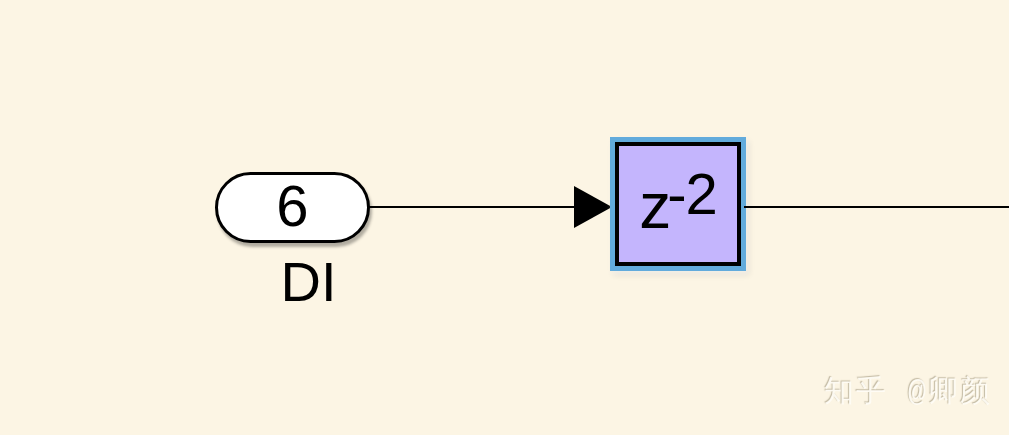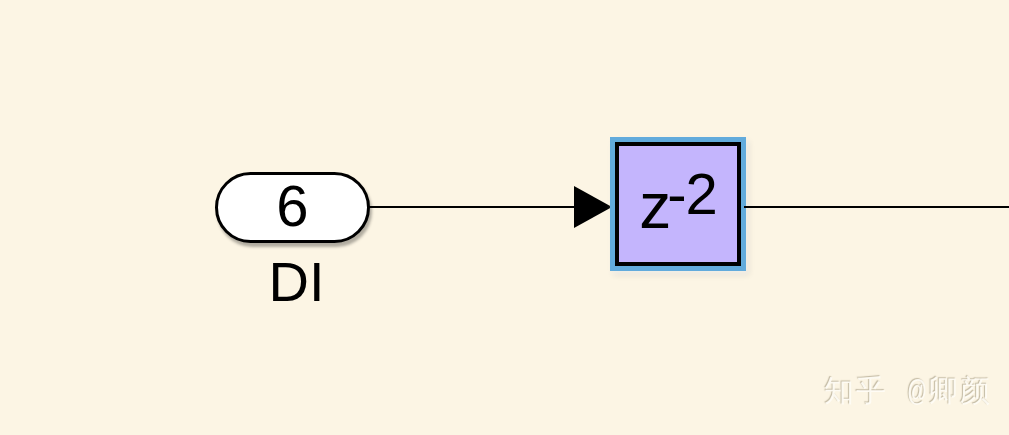--- a/index.html
+++ b/index.html
@@ -27,21 +27,21 @@
     align-items: center;
     justify-content: center;
   }
   .inport-value {
     font-size: 58px;
     line-height: 1;
     padding-bottom: 3px;
   }
   .inport-label {
     position: absolute;
-    left: 204px; top: 254px;
+    left: 216px; top: 254px;
     width: 185px;
     text-align: center;
     font-size: 56px;
     line-height: 1;
   }
 
   
   .line {
     position: absolute;
     height: 2px;

